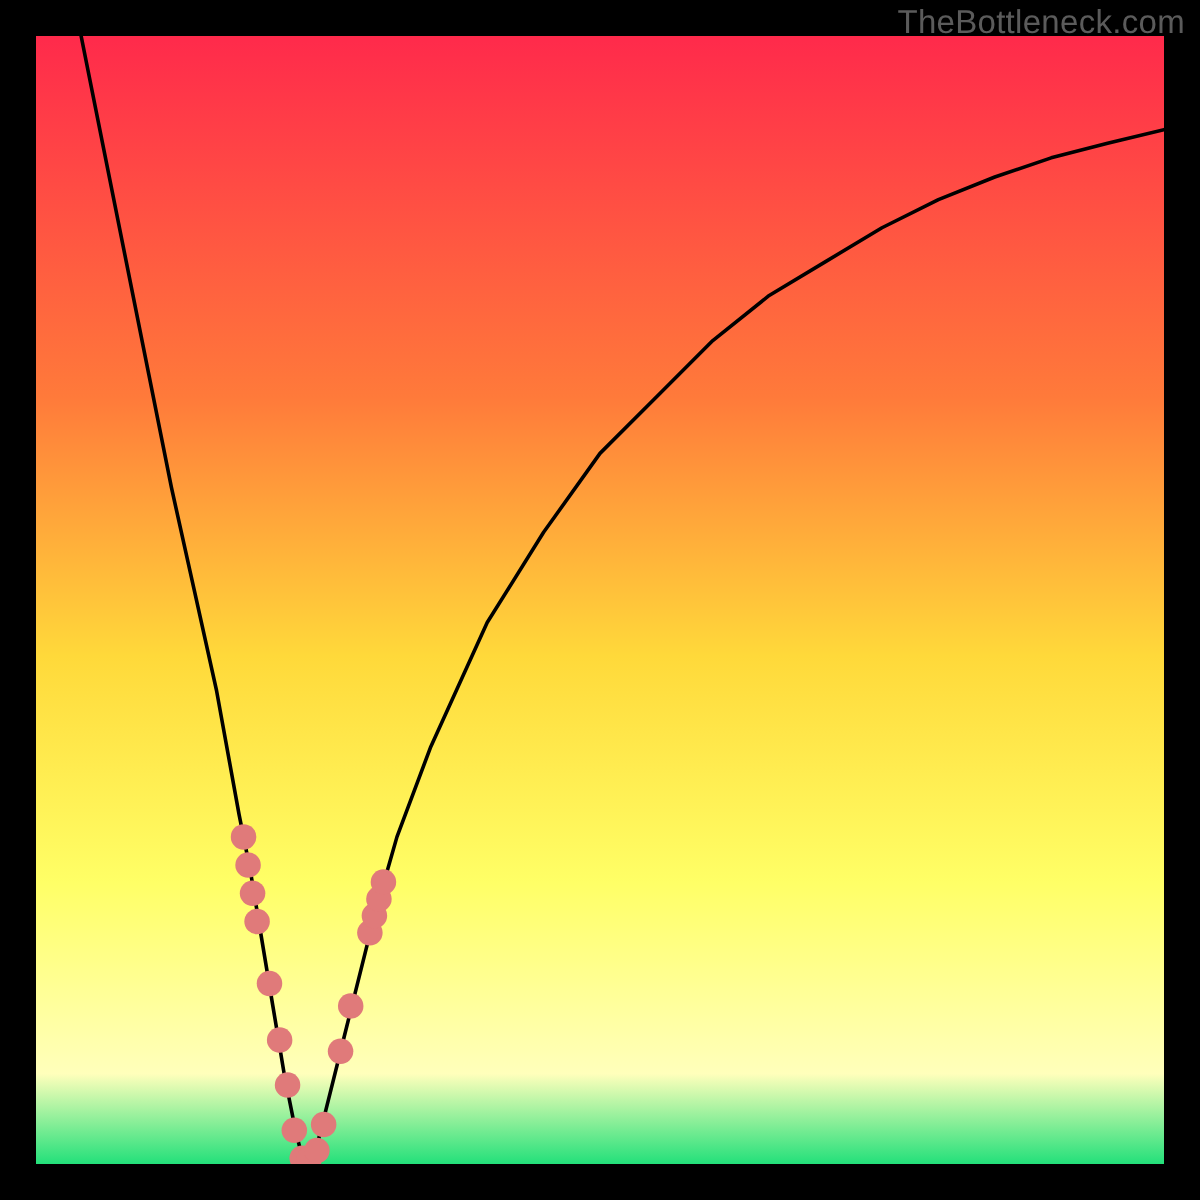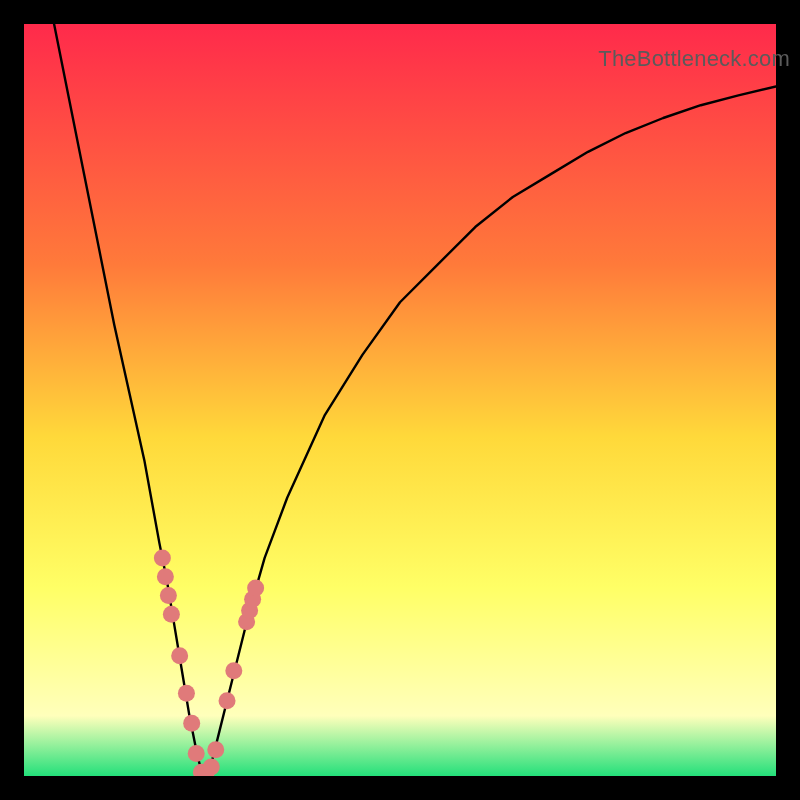--- a/index.html
+++ b/index.html
@@ -36,21 +36,20 @@
   }
   .watermark {
     position: absolute;
     top: 2px;
     right: 10px;
     color: #5b5b5b;
     font-size: 22px;
     font-weight: 500;
     letter-spacing: 0.2px;
     user-select: none;
-    margin-top: 44px;
   }
 </style>
 </head>
 <body>
 
 <div class="frame">
 
   <div class="plot-area">
 
     <svg class="gradient-bg" viewBox="0 0 752 752" preserveAspectRatio="none" width="752" height="752">

